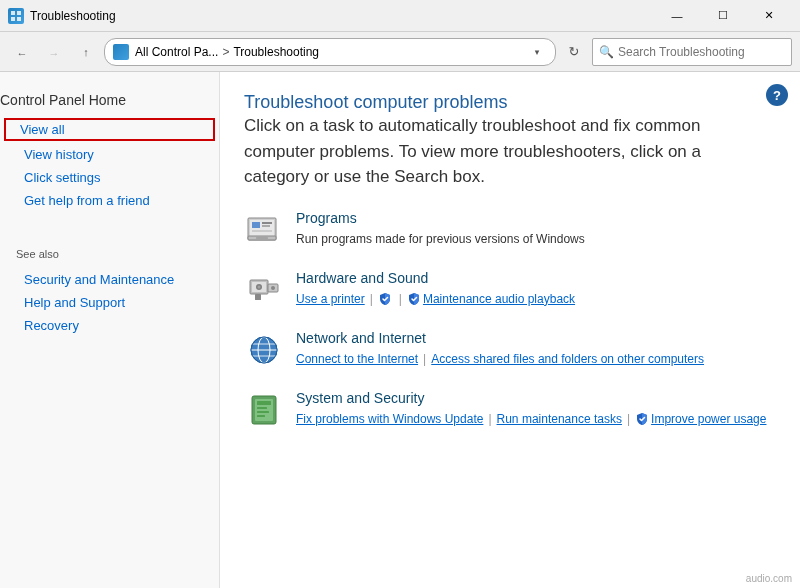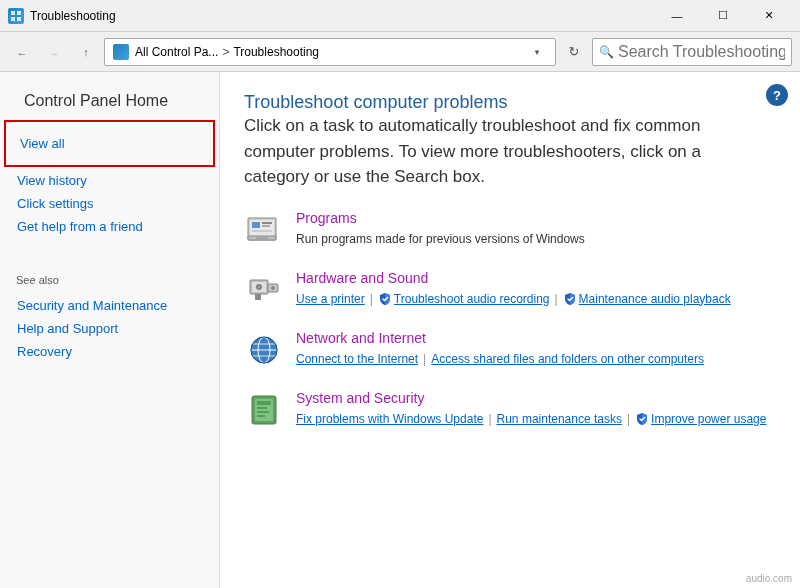--- a/index.html
+++ b/index.html
@@ -49,21 +49,21 @@
       cursor: pointer; display: flex; align-items: center; justify-content: center;
       border-radius: 2px; font-size: 11px; color: #555;
     }
     .nav-btn:disabled { color: #bbb; cursor: default; }
 
     .address-field {
       flex: 1;
       height: 28px;
       background: #fff;
       border: 1px solid #aaa;
-      border-radius: 2px;
+      border-radius: 12px;
       display: flex;
       align-items: center;
       padding: 0 8px;
       gap: 6px;
     }
     .address-icon {
       width: 16px; height: 16px;
       background: linear-gradient(135deg, #2080c0, #40a0e0);
       border-radius: 2px;
       flex-shrink: 0;
@@ -91,54 +91,54 @@
       border: 1px solid #aaa;
       border-radius: 2px;
       display: flex;
       align-items: center;
       padding: 0 6px;
       gap: 4px;
       width: 200px;
     }
     .search-icon { color: #888; font-size: 12px; }
     .search-input {
-      border: none; outline: none; font-size: 16px; color: #888; width: 100%; background: transparent;
+      border: none; outline: none; font-size: 12px; color: #888; width: 100%; background: transparent;
     }
 
     
     .main-layout {
       display: flex;
       height: calc(588px - 32px - 40px);
       background: #fff;
     }
 
     
     .sidebar {
       width: 220px;
       background: #f8f8f8;
       border-right: 1px solid #e0e0e0;
       padding: 16px 0;
       flex-shrink: 0;
     }
     .sidebar-section-title {
-      padding: 4px 24px 8px;
+      padding: 4px 0 8px;
       color: #333;
-      font-size: 16px;
+      font-size: 14px;
     }
     .sidebar-link {
       display: block;
-      padding: 4px 17px;
+      padding: 4px 24px;
       color: #0066cc;
       font-size: 13px;
       cursor: pointer;
       text-decoration: none;
     }
     .sidebar-link.highlighted {
       border: 2px solid #cc0000;
-      padding: 14px 14px;
+      padding: 2px 14px;
       margin: 2px 4px;
     }
     .sidebar-divider { height: 24px; }
     .sidebar-see-also {
       padding: 4px 16px 8px;
       color: #555;
       font-size: 11px;
       margin-top: 8px;
     }
 
@@ -170,21 +170,21 @@
       gap: 12px;
     }
     .category-icon {
       width: 40px; height: 40px;
       flex-shrink: 0;
       display: flex; align-items: center; justify-content: center;
     }
     .category-icon svg { width: 36px; height: 36px; }
     .category-content { flex: 1; }
     .category-name {
-      color: #a21caf;
+      color: #0c4a6e;
       font-size: 14px;
       cursor: pointer;
       text-decoration: none;
       display: block;
       margin-bottom: 4px;
     }
     .category-links {
       font-size: 12px;
       color: #333;
       display: flex;
@@ -335,21 +335,21 @@
           </div>
           <div class="category-content">
             <a class="category-name" href="#">Hardware and Sound</a>
             <div class="category-links">
               <span><a class="category-link" href="#">Use a printer</a></span>
               <span class="category-sep">|</span>
               <span><svg class="shield-icon-inline" viewBox="0 0 14 14" fill="none" xmlns="http://www.w3.org/2000/svg">
     <path d="M7 1 L12 3 L12 7 C12 10 9.5 12.5 7 13 C4.5 12.5 2 10 2 7 L2 3 Z" fill="#2060c0"></path>
     <path d="M7 1 L12 3 L12 7 C12 10 9.5 12.5 7 13 L7 1Z" fill="#4080e0"></path>
     <path d="M5 7 L6.5 8.5 L9.5 5.5" stroke="#fff" stroke-width="1.5" stroke-linecap="round" stroke-linejoin="round"></path>
-  </svg><a class="category-link" href="#">Troubleshoot audio recording</a></span>
+  </svg></span>
               <span class="category-sep">|</span>
               <span><svg class="shield-icon-inline" viewBox="0 0 14 14" fill="none" xmlns="http://www.w3.org/2000/svg">
     <path d="M7 1 L12 3 L12 7 C12 10 9.5 12.5 7 13 C4.5 12.5 2 10 2 7 L2 3 Z" fill="#2060c0"></path>
     <path d="M7 1 L12 3 L12 7 C12 10 9.5 12.5 7 13 L7 1Z" fill="#4080e0"></path>
     <path d="M5 7 L6.5 8.5 L9.5 5.5" stroke="#fff" stroke-width="1.5" stroke-linecap="round" stroke-linejoin="round"></path>
   </svg><a class="category-link" href="#">Maintenance audio playback</a></span>
             </div>
           </div>
         </div>
         <div class="category-item">

